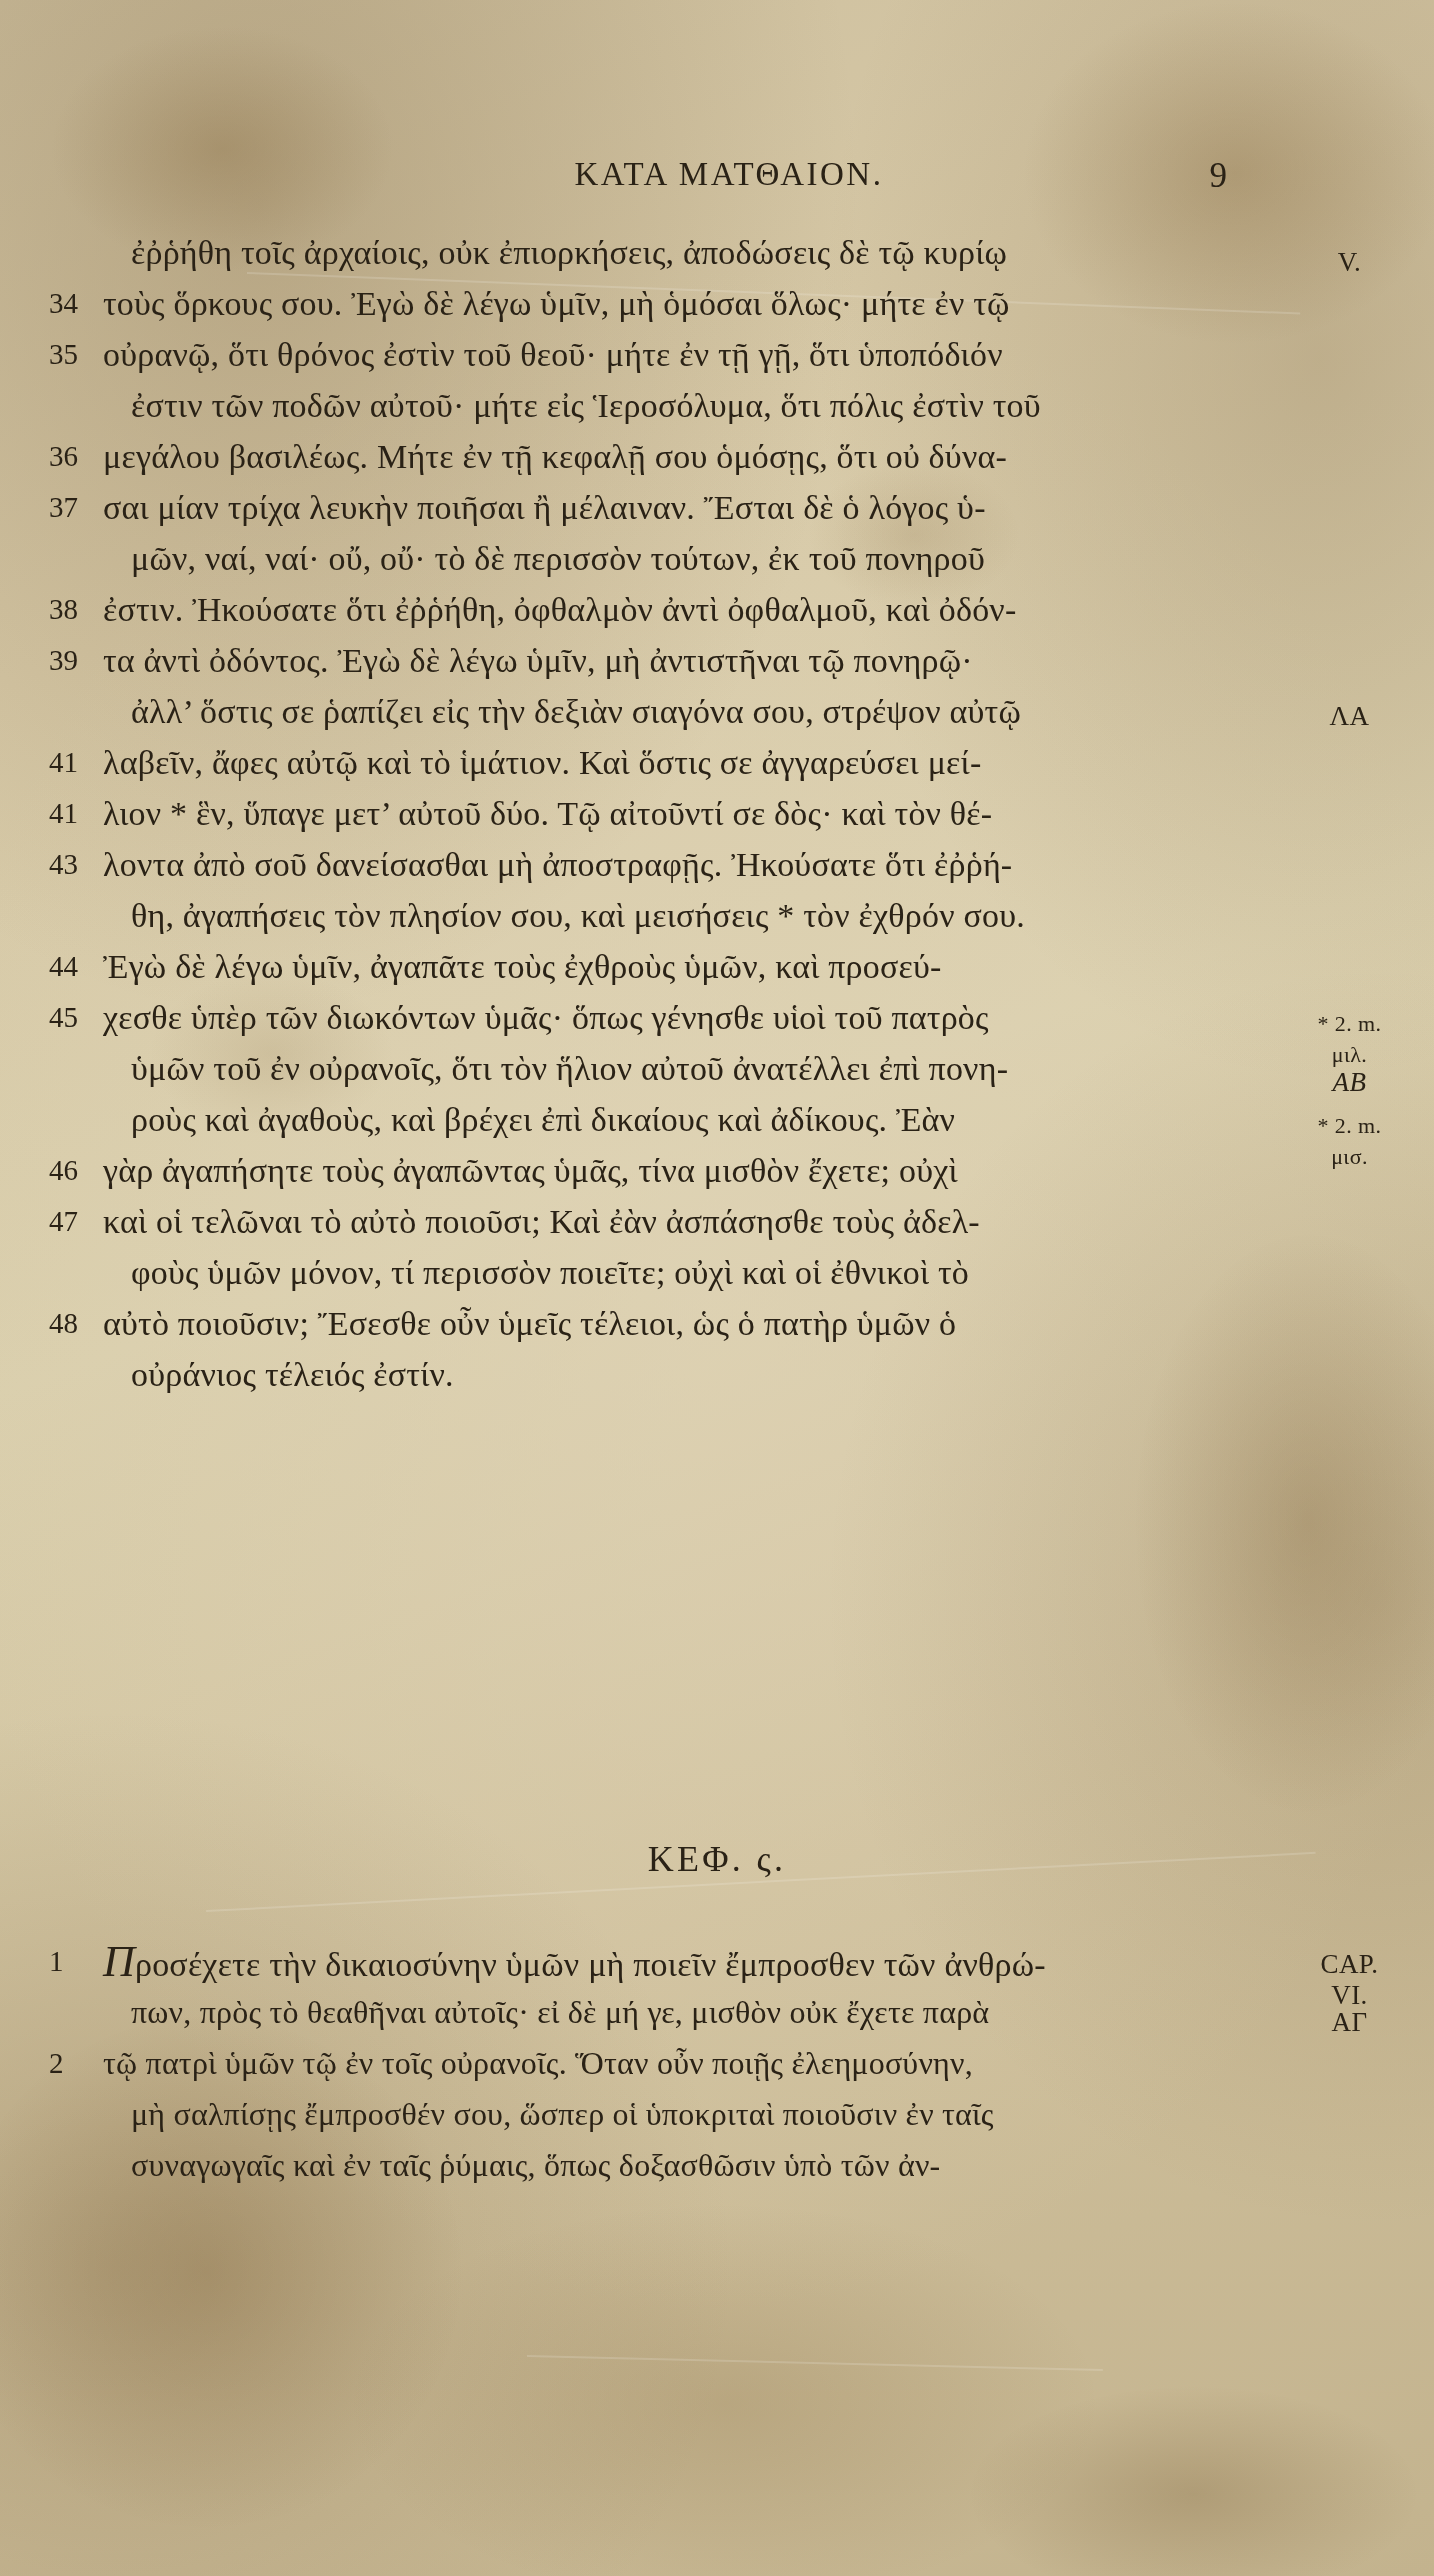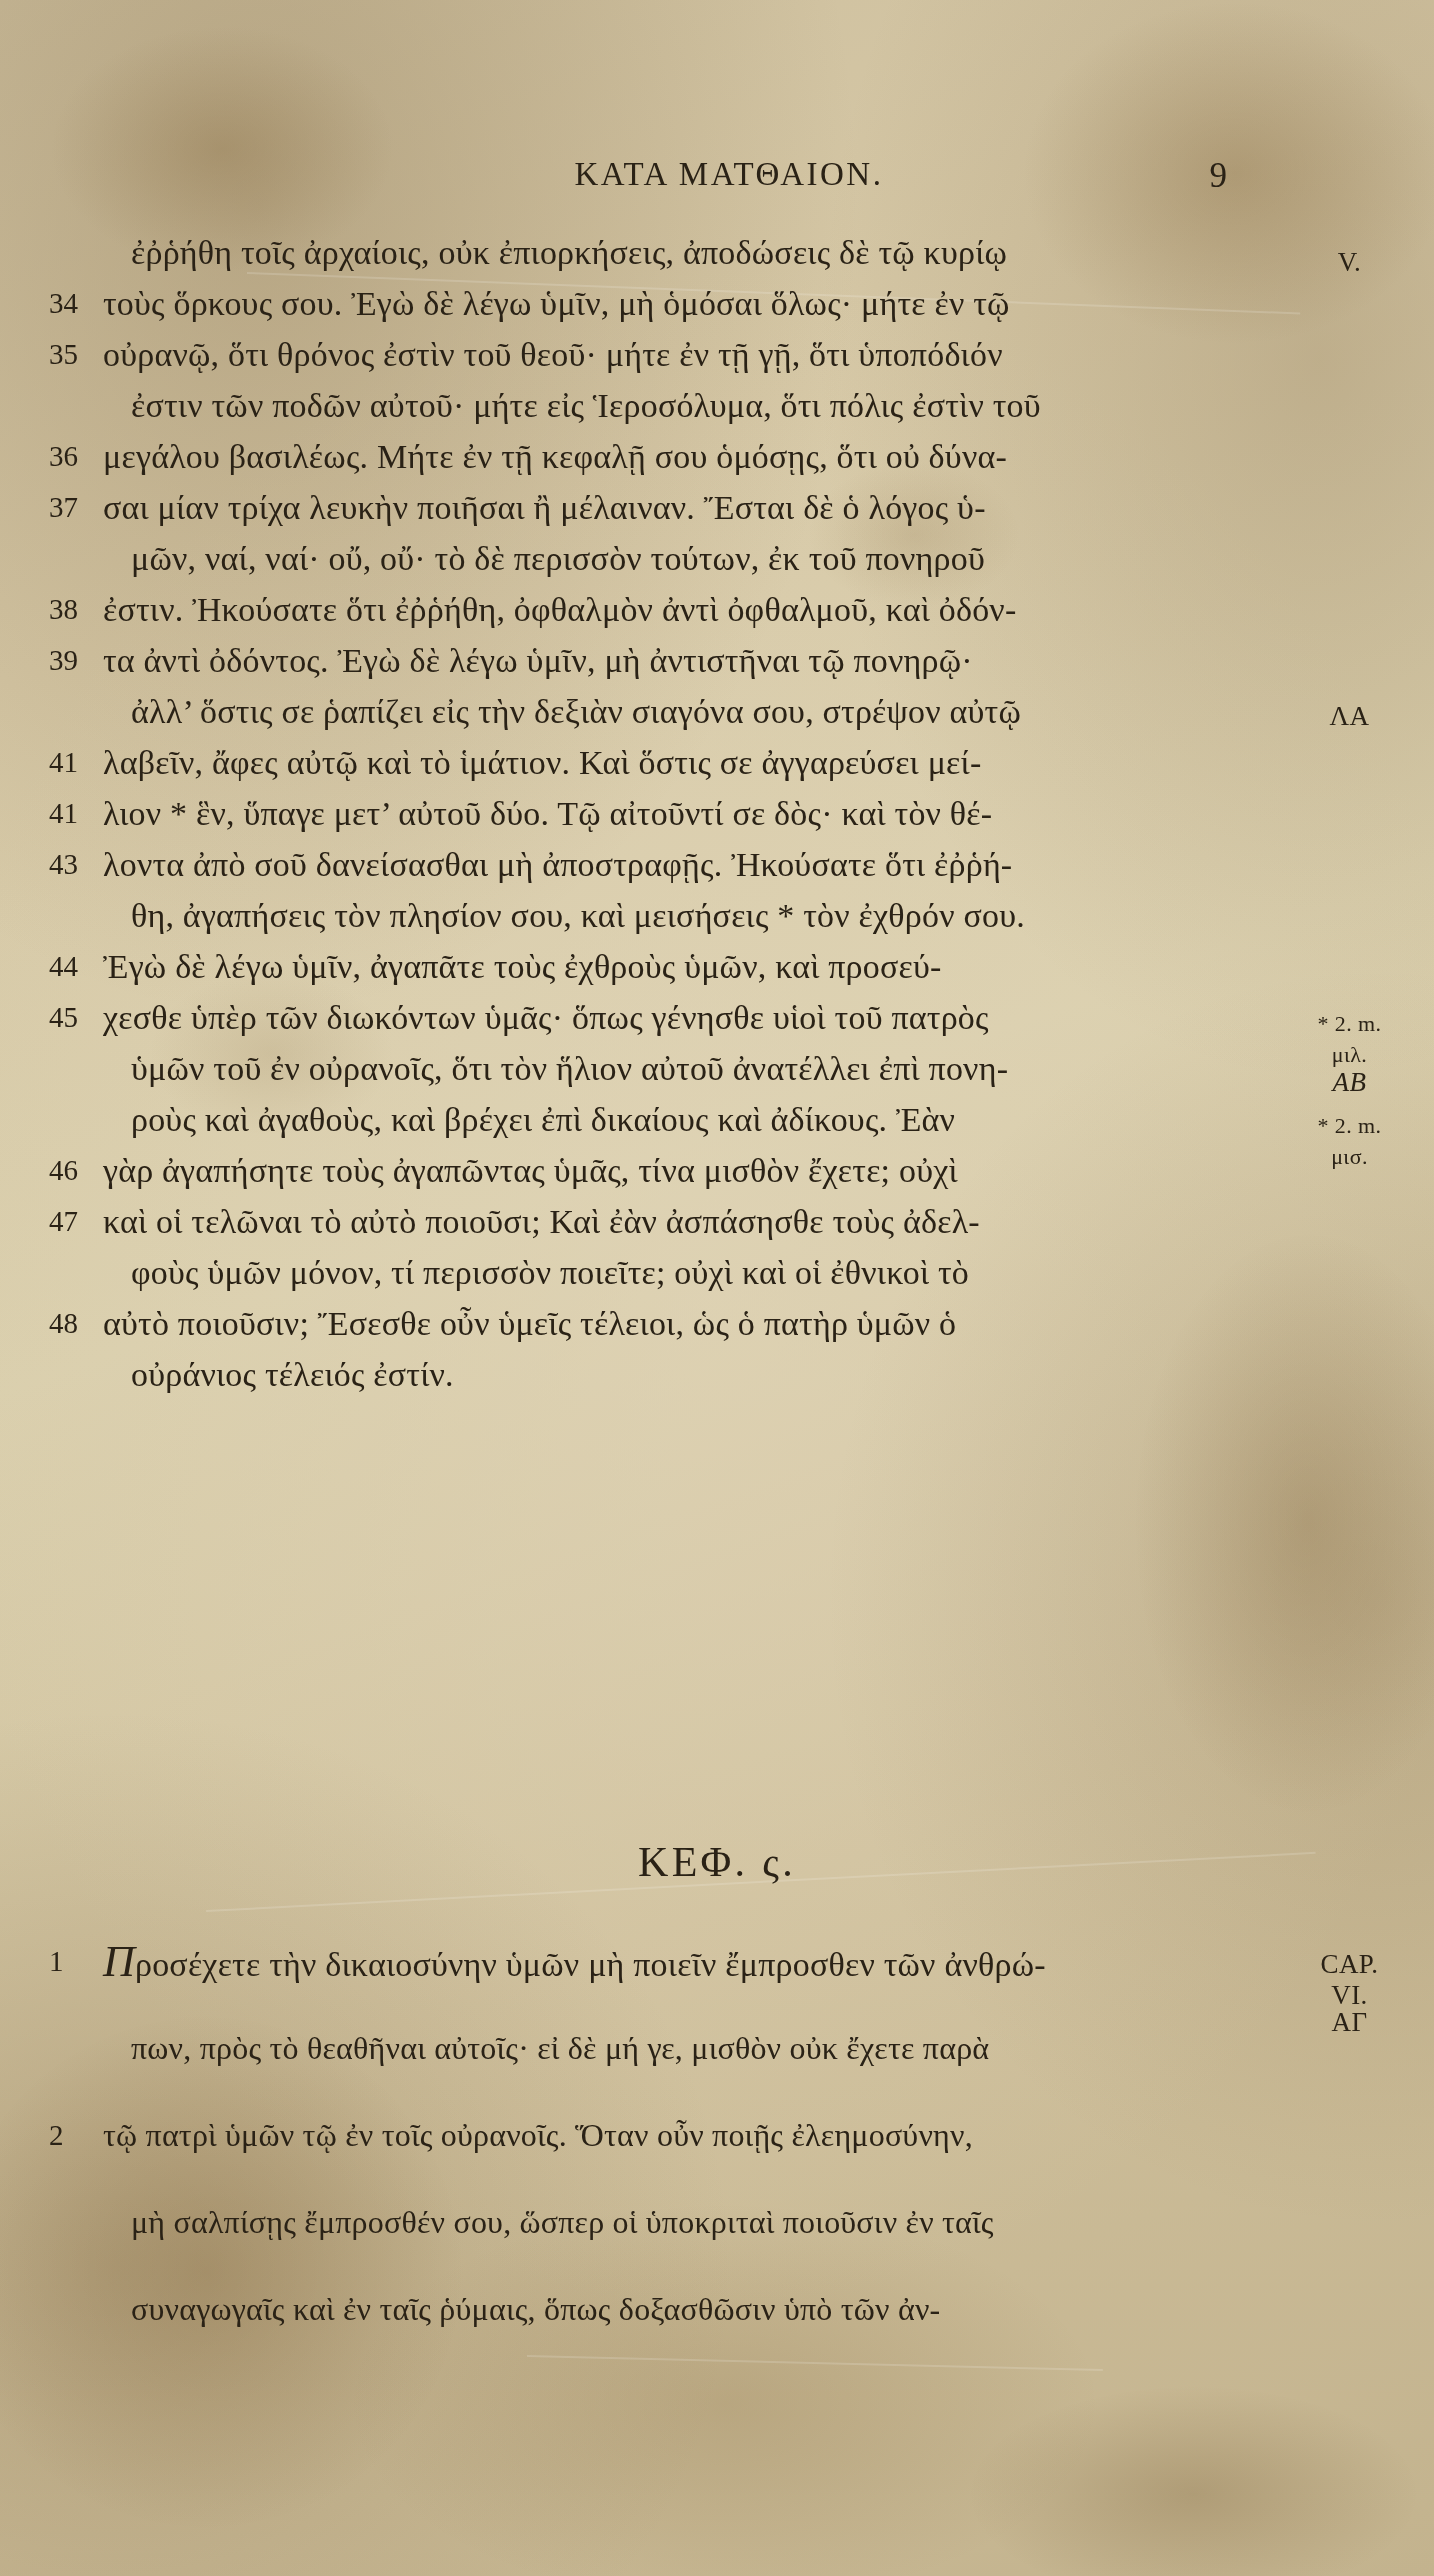--- a/index.html
+++ b/index.html
@@ -129,31 +129,31 @@
     letter-spacing: 0.4px;
   }
   .marg.small { font-size: 22px; }
 
   .chapter-head {
     position: absolute;
     left: 0;
     top: 1838px;
     width: 1434px;
     text-align: center;
-    font-size: 42px;
+    font-size: 36px;
     letter-spacing: 3.3px;
   }
 
   .dropcap {
     font-size: 44px;
     font-style: italic;
     font-family: "Liberation Serif", serif;
   }
 
-  .tight { font-size: 32px; margin-top: 36px; }
+  .tight { font-size: 32px; }
 </style>
 </head>
 <body>
 
 <div id="page">
 
   <div class="stain s1"></div>
   <div class="stain s2"></div>
   <div class="stain s3"></div>
   <div class="stain s4"></div>

